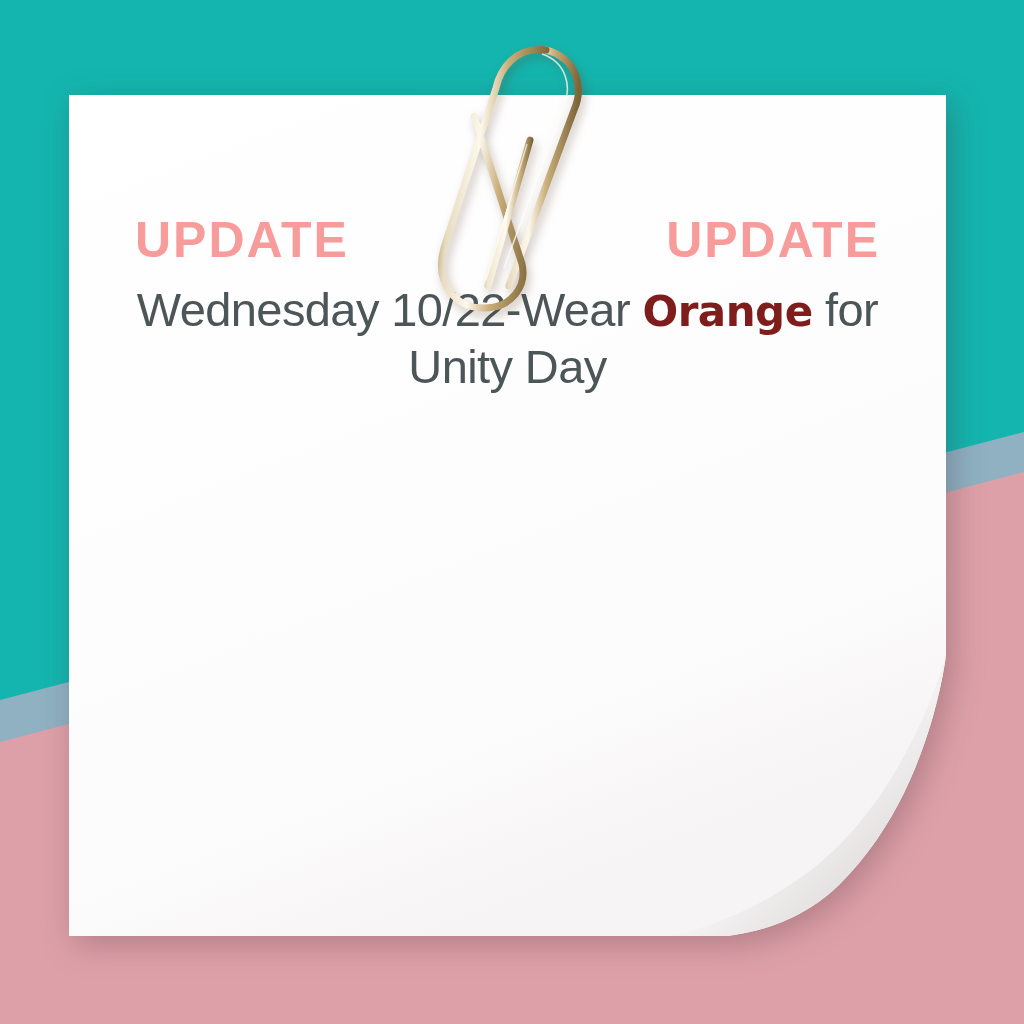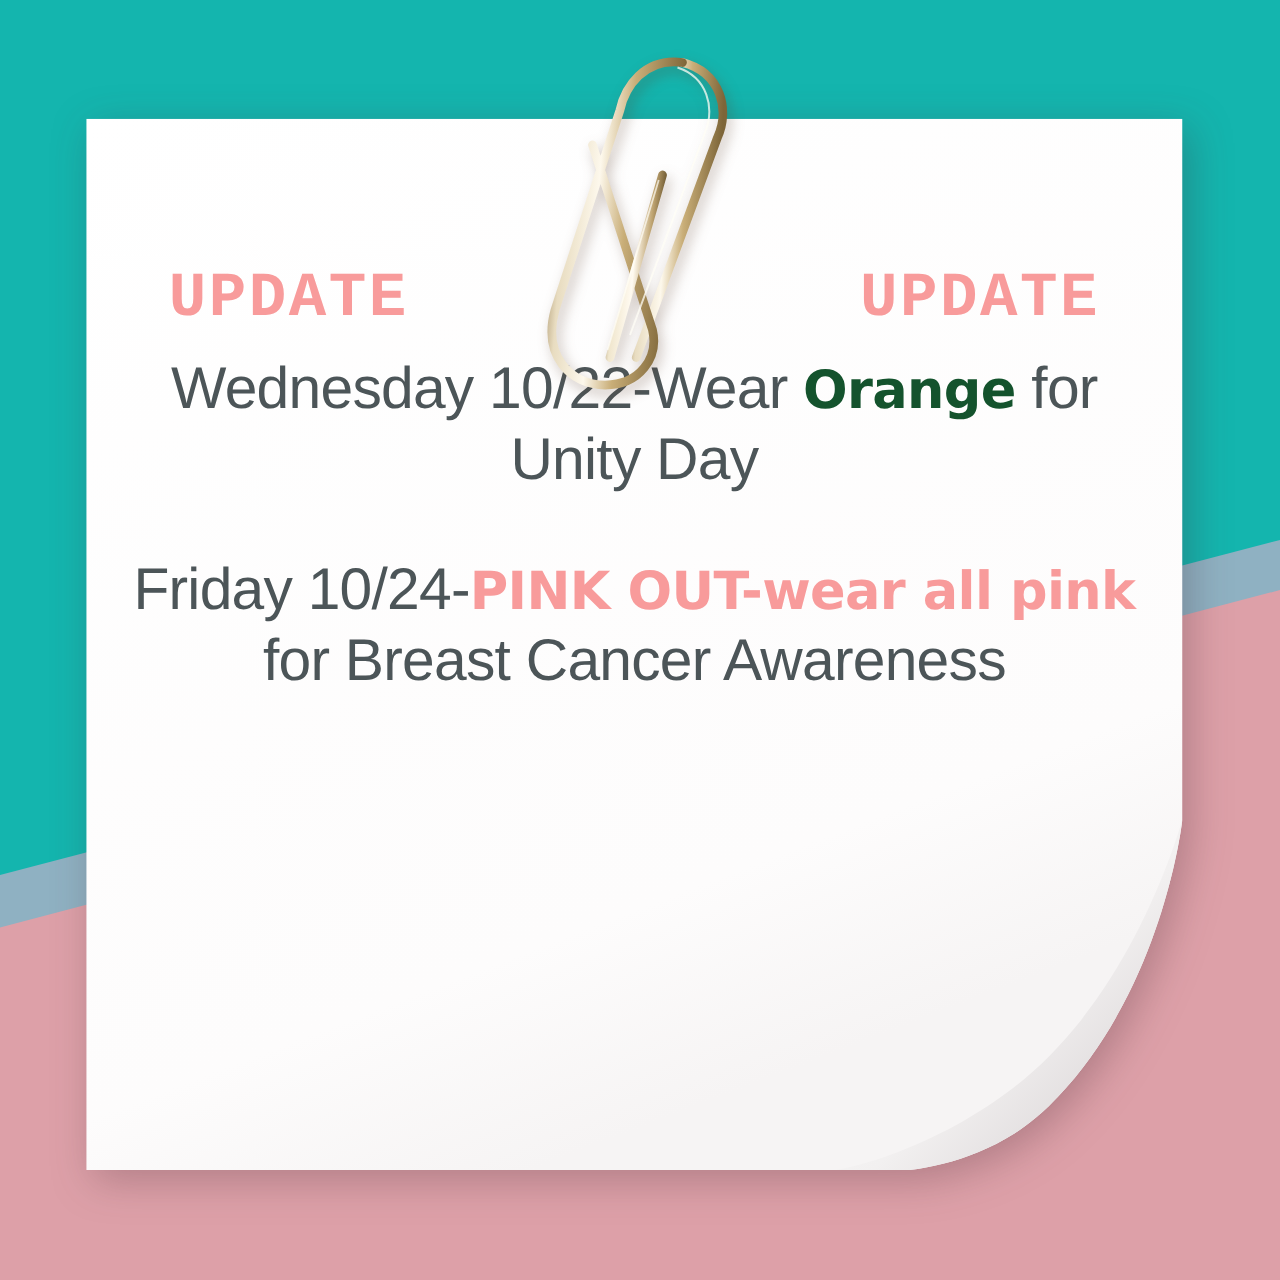--- a/index.html
+++ b/index.html
@@ -59,21 +59,21 @@
 
   .headline-row {
     display: flex;
     justify-content: space-between;
     align-items: center;
     padding: 0 58px;
     margin-bottom: 16px;
   }
 
   .headline-word {
-    font-family: Liberation Mono, monospace;
+    font-family: Liberation Sans, sans-serif;
     font-weight: bold;
     font-size: 50px;
     letter-spacing: 2px;
     color: #F89B9B;
     line-height: 1;
   }
 
   .body-block {
     font-family: "Liberation Sans", sans-serif;
     font-weight: 300;
@@ -81,21 +81,21 @@
     line-height: 1.22;
     letter-spacing: -0.6px;
     color: #4C5558;
     padding: 0 18px;
   }
 
   .para { margin: 0 0 46px 0; }
   .para:last-child { margin-bottom: 0; }
 
   .em-orange {
-    color: #14532d;
+    color: #7f1d1d;
     font-family: "DejaVu Sans", sans-serif;
     font-weight: bold;
     font-size: 42px;
     letter-spacing: -0.5px;
   }
 
   .em-pink {
     color: #F89B9B;
     font-family: "DejaVu Sans", sans-serif;
     font-weight: bold;
@@ -159,21 +159,20 @@
 
       <div class="headline-row">
         <span class="headline-word">UPDATE</span>
         <span class="headline-word">UPDATE</span>
       </div>
 
       <div class="body-block">
 
         <p class="para"><span>Wednesday 10/22-Wear </span><span class="em-orange">Orange</span><span> for Unity Day</span></p>
 
-        <p class="para"><span>Friday 10/24-</span><span class="em-pink">PINK OUT-wear all pink</span><span> for Breast Cancer Awareness</span></p>
 
 
       </div>
     </div>
   </div>
 
   <div id="paperclip">
     <svg viewBox="0 0 190 285" width="190" height="285">
       <defs>
         <linearGradient id="goldOuter" x1="0" y1="0" x2="1" y2="0.2">

